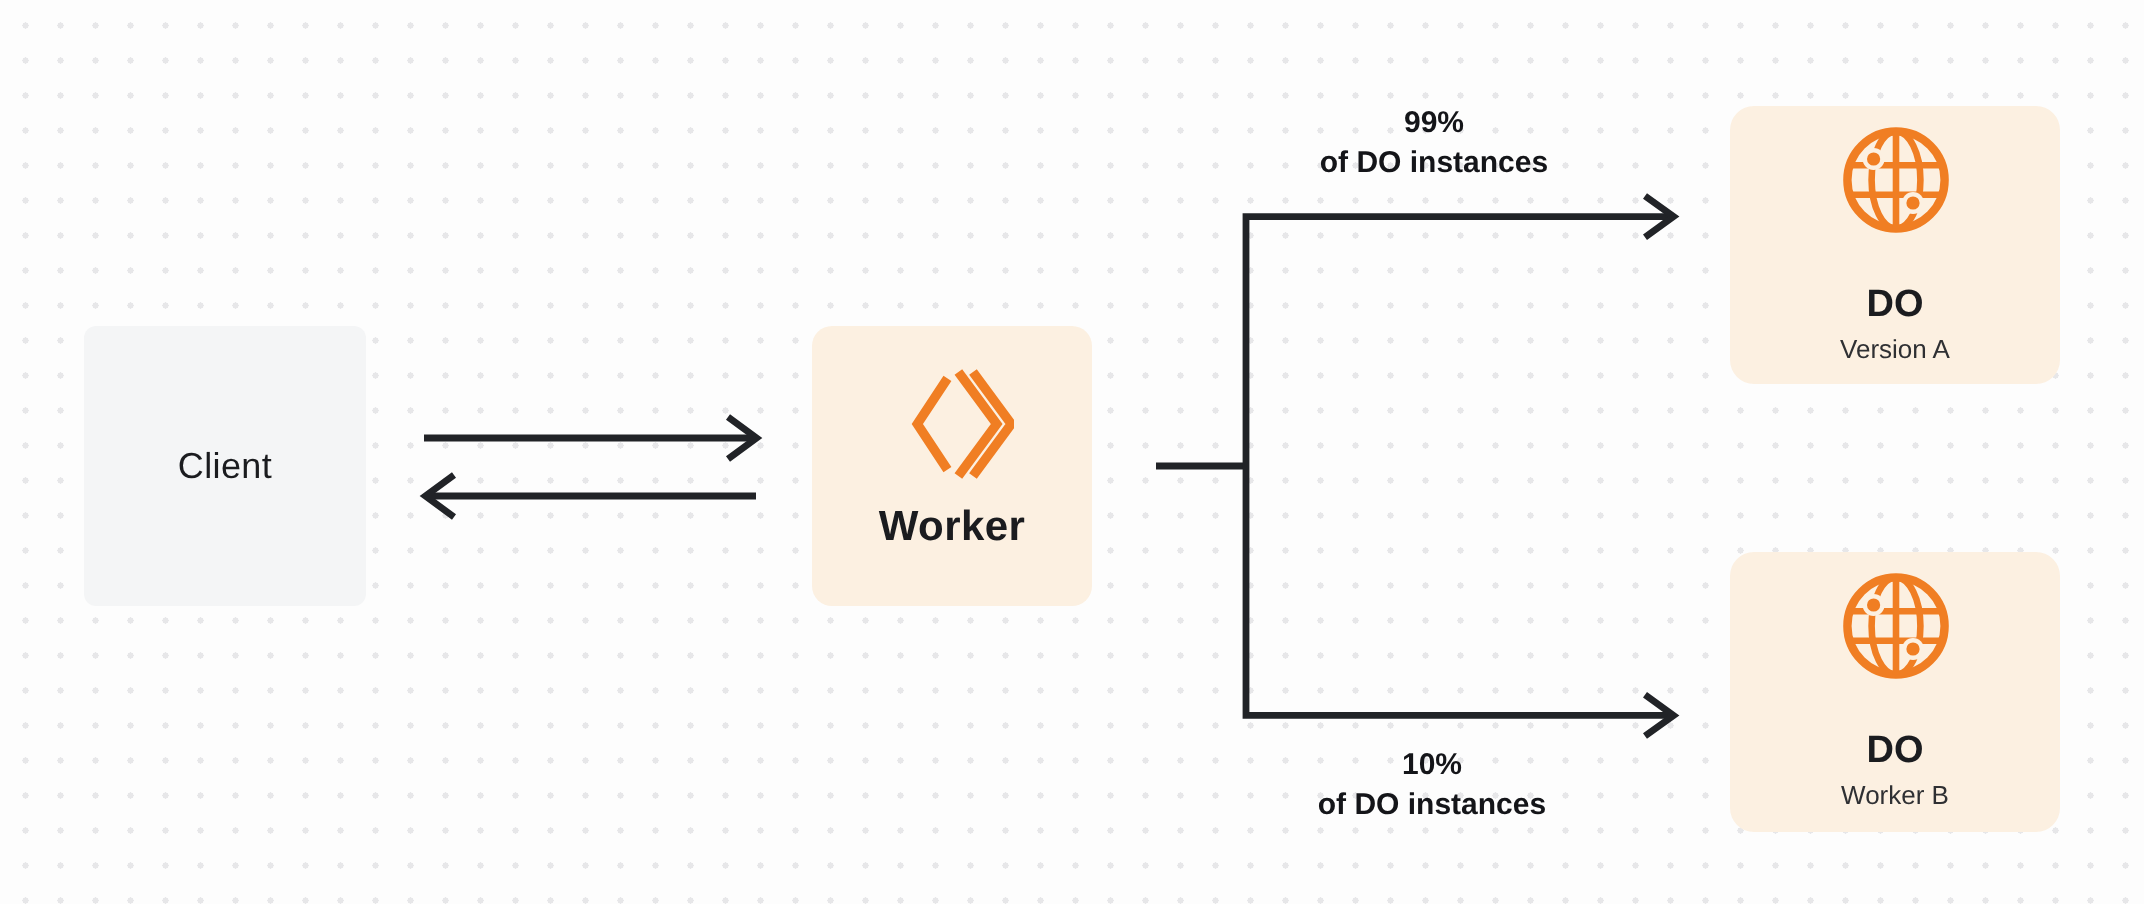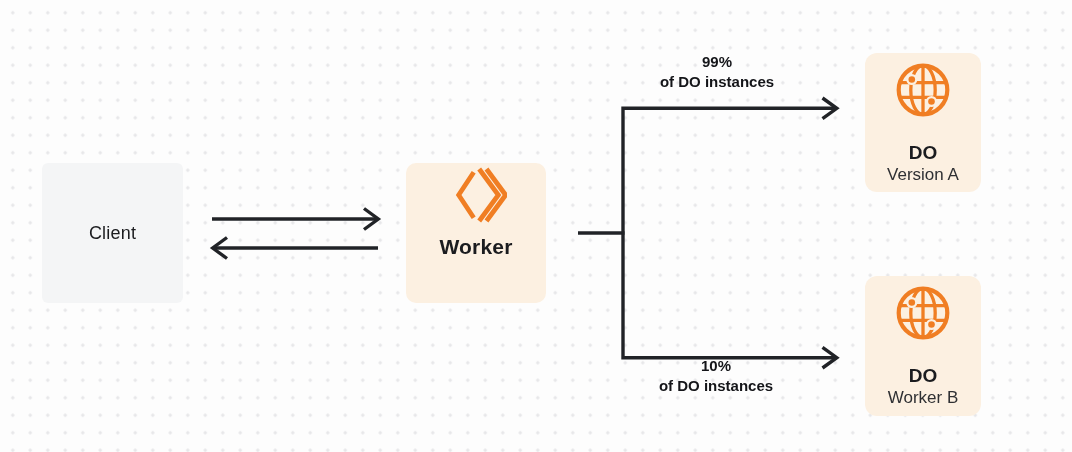--- a/index.html
+++ b/index.html
@@ -17,32 +17,32 @@
     background-position:4px 4px;
   }
   svg.connectors{position:absolute;inset:0;width:1072px;height:452px;pointer-events:none;}
   svg.connectors path{stroke:var(--line);stroke-width:3.4;fill:none;}
   svg.connectors path.head{stroke-linejoin:miter;stroke-linecap:butt;}
 
   .node{position:absolute;display:flex;flex-direction:column;align-items:center;justify-content:center;}
   .node-client{left:42px;top:163px;width:141px;height:140px;background:var(--gray);border-radius:6px;}
   .node-client .big-label{font-size:18px;font-weight:normal;color:var(--textDark);letter-spacing:.2px;}
 
-  .node-worker{left:406px;top:163px;width:140px;height:140px;background:var(--cream);border-radius:10px;justify-content:flex-start;}
+  .node-worker{left:406px;top:163px;width:140px;height:140px;background:var(--cream);border-radius:10px;justify-content:flex-start;padding-top:17px;}
   .node-worker .big-label{font-size:21px;font-weight:bold;color:var(--textDark);margin-top:8px;letter-spacing:.2px;}
 
-  .node-do{width:116px;background:var(--cream);border-radius:12px;justify-content:flex-start;padding-top:9px;}
+  .node-do{width:165px;background:var(--cream);border-radius:12px;justify-content:flex-start;padding-top:9px;}
   .node-do-a{left:865px;top:53px;height:139px;}
   .node-do-b{left:865px;top:276px;height:140px;}
   .node-do .do-title{font-size:19px;font-weight:bold;color:var(--textDark);margin-top:24px;line-height:22px;}
-  .node-do .do-subtitle{font-size:17px;color:var(--textSoft);line-height:22px;}
+  .node-do .do-subtitle{font-size:13px;color:var(--textSoft);line-height:22px;}
 
   .edge-label{position:absolute;width:202px;text-align:center;font-size:15px;font-weight:bold;color:#141519;line-height:20px;}
   .edge-label-a{left:616px;top:52px;}
-  .edge-label-b{left:615px;top:356px;}
+  .edge-label-b{left:615px;top:373px;}
 
   .icon-wrap{display:flex;align-items:center;justify-content:center;}
 </style>
 </head>
 <body>
 
 <div class="canvas">
 
   <svg class="connectors" viewBox="0 0 1072 452" aria-hidden="true">
 

